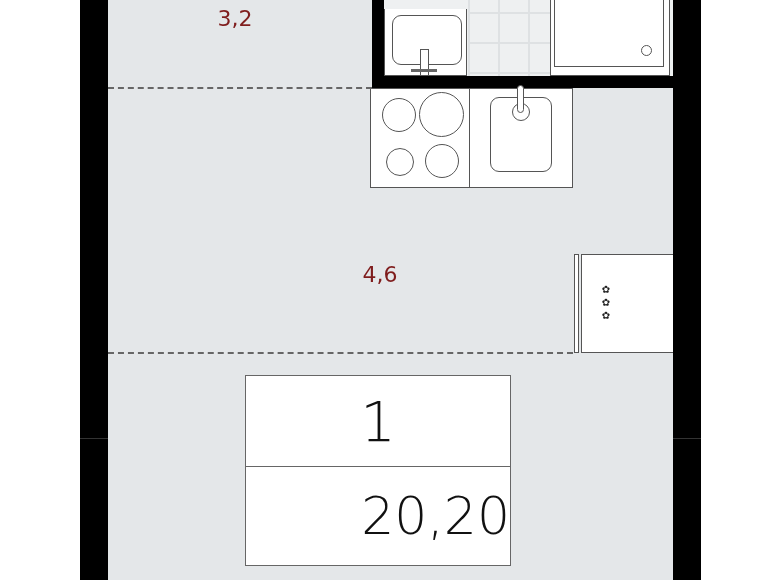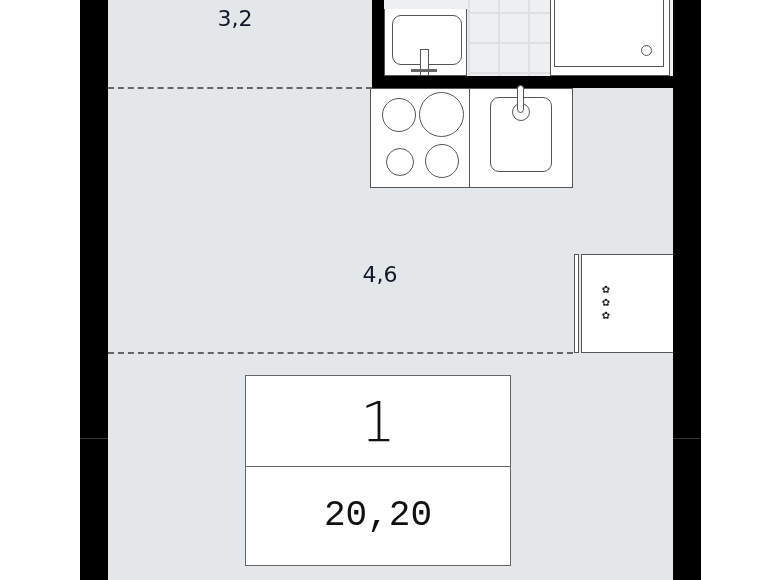--- a/index.html
+++ b/index.html
@@ -2,21 +2,21 @@
 <html><head>
 <meta charset="utf-8">
 <style>
   html, body { margin:0; padding:0; }
   body { width:780px; height:580px; background:#ffffff; position:relative; overflow:hidden;
          font-family:"DejaVu Sans", "Liberation Sans", sans-serif; }
   .abs { position:absolute; box-sizing:border-box; }
   .floor { background:#e4e7e9; }
   .wall { background:#000000; }
   .fixture { background:#ffffff; border:1.5px solid #555; }
-  .label-num { position:absolute; color:#0f172a; font-size:22px; text-align:center; }
+  .label-num { position:absolute; color:#7f1d1d; font-size:22px; text-align:center; }
   .dash { position:absolute; height:0; border-top:2px dashed #666; }
   .circle { position:absolute; border:1.8px solid #555; border-radius:50%; box-sizing:border-box; background:#fff; }
 </style>
 </head>
 <body>
 
 <div class="abs" style="left:0;top:0;width:780px;height:580px;">
 
   <div class="abs floor" style="left:108px;top:0;width:565px;height:580px;"></div>
 
@@ -66,16 +66,16 @@
   <div class="abs" style="left:574px;top:254px;width:5px;height:99px;border:1.5px solid #555;background:#fff;"></div>
   <div class="abs fixture" style="left:581px;top:254px;width:92px;height:99px;border-right:none;">
     <div class="abs" style="left:17px;top:28px;width:14px;font-size:10px;line-height:13px;color:#222;text-align:center;">✿<br>✿<br>✿</div>
   </div>
 
   <div class="label-num" style="left:205px;top:6px;width:60px;">3,2</div>
   <div class="label-num" style="left:350px;top:262px;width:60px;">4,6</div>
 
   <div class="abs" style="left:245px;top:375px;width:266px;height:191px;background:#fff;border:1.5px solid #666;">
     <div class="abs" style="left:0;top:0;width:100%;height:91px;border-bottom:1.5px solid #666;font-size:56px;line-height:91px;text-align:center;color:#111;font-weight:300;">1</div>
-    <div class="abs" style="left:0;top:91px;width:100%;height:98px;font-size:36px;line-height:98px;text-align:center;color:#111;font-weight:300;font-family:Liberation Mono, monospace;">20,20</div>
+    <div class="abs" style="left:0;top:91px;width:100%;height:98px;font-size:52px;line-height:98px;text-align:right;color:#111;font-weight:300;">20,20</div>
   </div>
 
 </div>
 
 </body></html>

